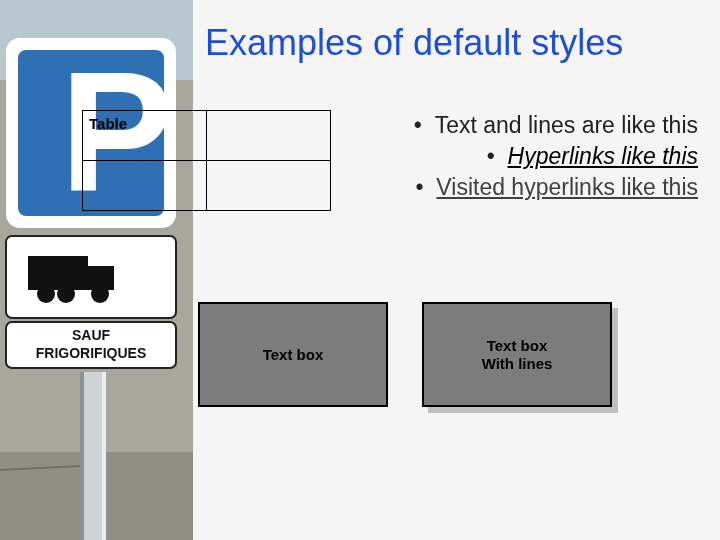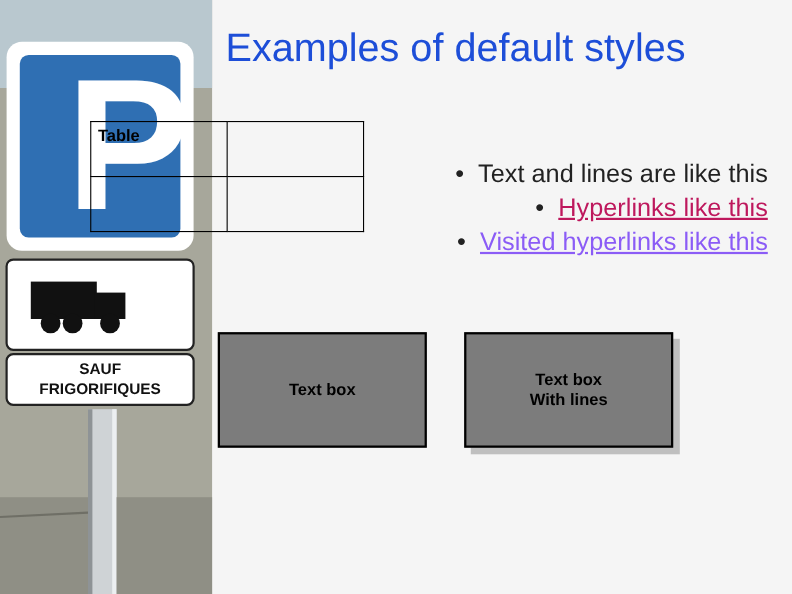--- a/index.html
+++ b/index.html
@@ -42,24 +42,23 @@
     background: transparent;
   }
   .bullets {
     position: absolute;
     right: 22px;
     top: 110px;
     text-align: right;
     font-size: 23px;
     color: #222;
     line-height: 1.35;
-    margin-top: 32px;
   }
-  .bullets a.link { color: #be185d; text-decoration: underline; }
-  .bullets a.visited { color: #8b5cf6; text-decoration: underline; }
+  .bullets a.link { color: #000000; text-decoration: underline; font-style: italic; }
+  .bullets a.visited { color: #404040; text-decoration: underline; }
   .box {
     position: absolute;
     width: 190px;
     height: 105px;
     background: #7c7c7c;
     border: 2px solid #000;
     display: flex;
     align-items: center;
     justify-content: center;
     text-align: center;

